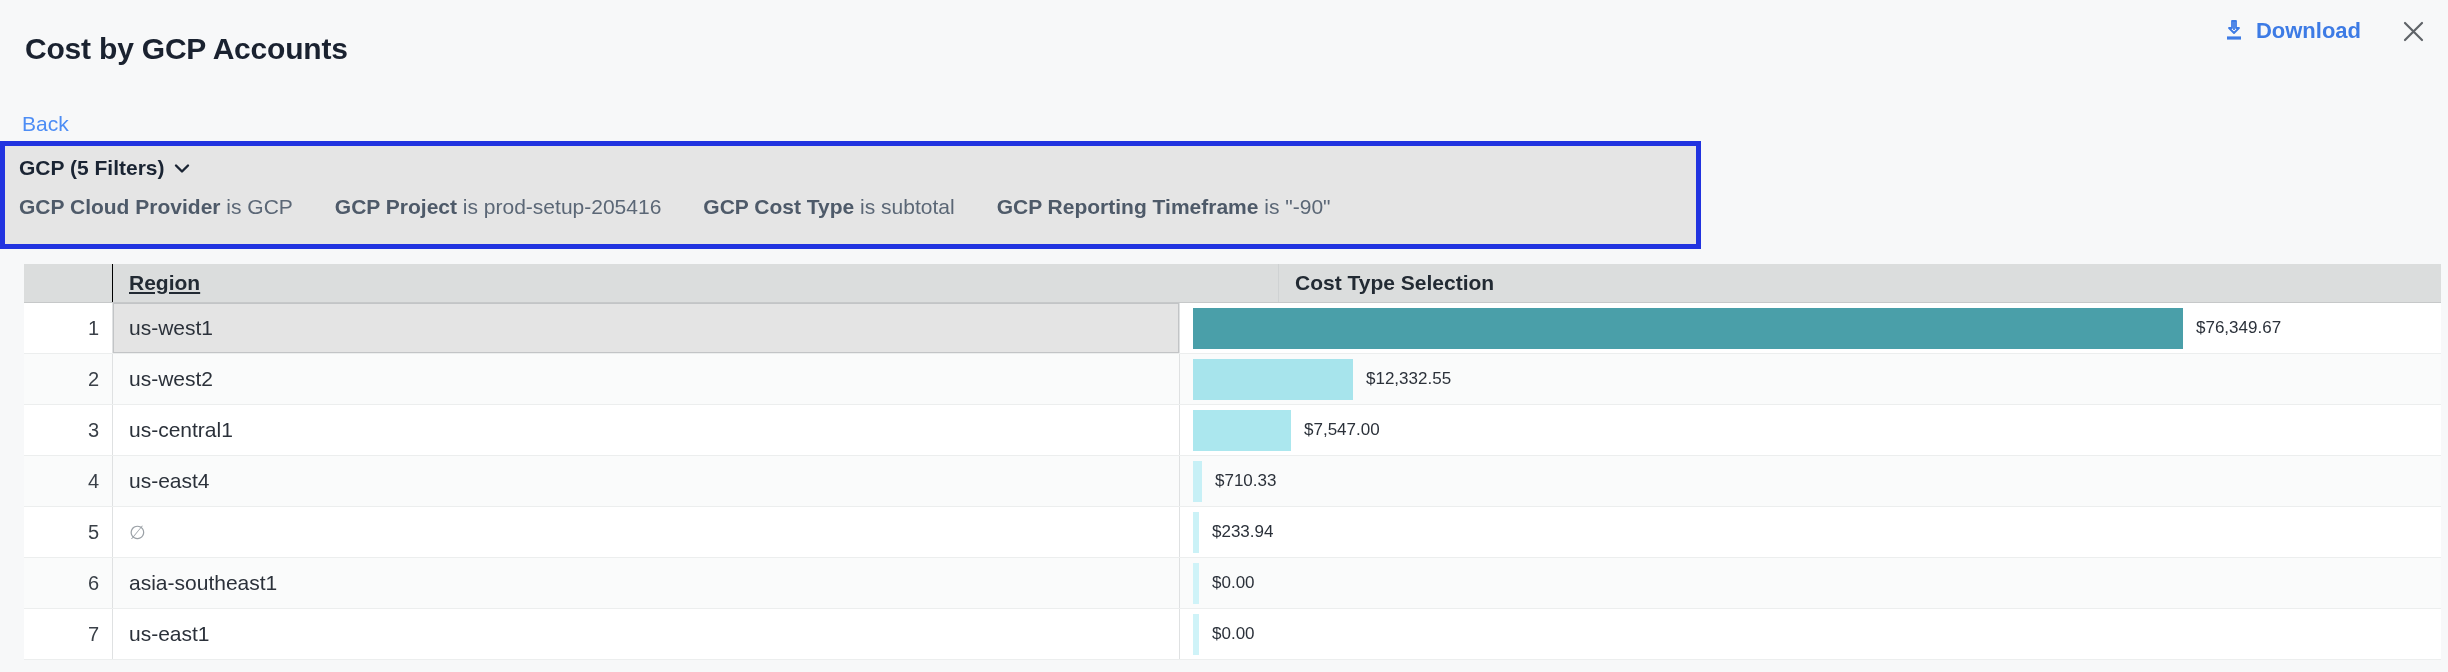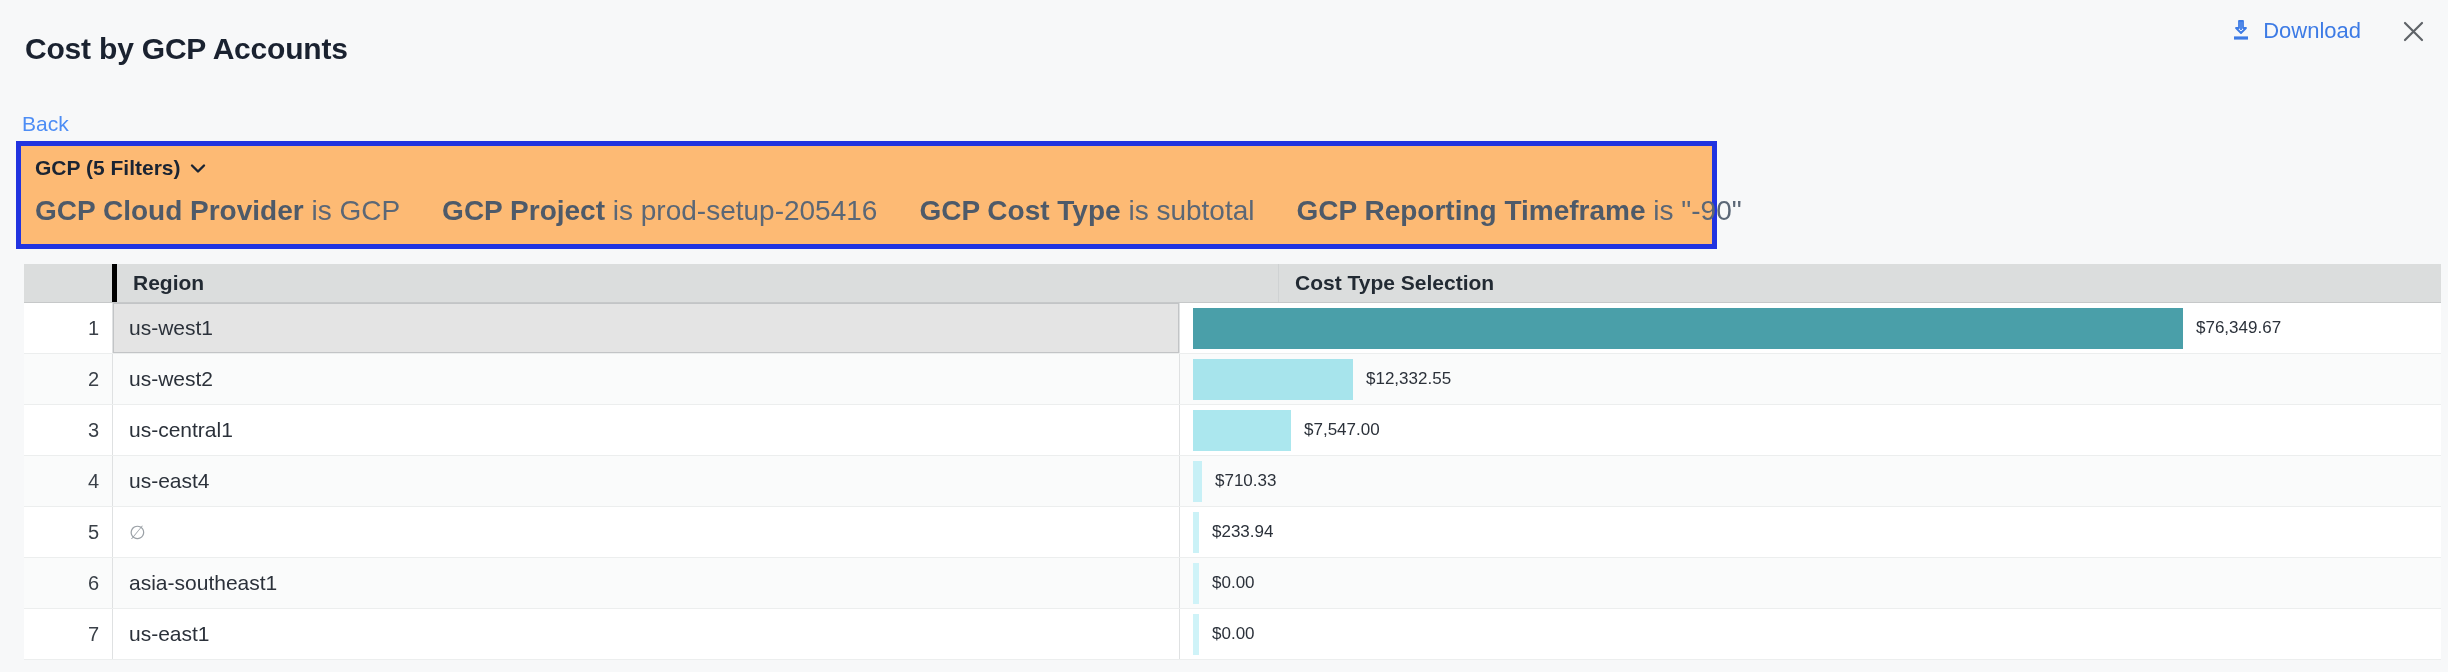--- a/index.html
+++ b/index.html
@@ -19,65 +19,66 @@
     letter-spacing: -0.2px;
     margin-top: 20px;
   }
 
   .header-actions {
     position: absolute; right: 22px; top: 18px;
     display: flex; align-items: center; gap: 40px;
   }
   .download-btn {
     display: flex; align-items: center; gap: 11px;
-    color: #3d7be5; font-size: 22px; font-weight: 400; cursor: pointer; justify-content: flex-end;
+    color: #3d7be5; font-size: 22px; font-weight: 700; cursor: pointer; justify-content: flex-end;
   }
   .close-btn { display: flex; align-items: center; color: #5f6368; cursor: pointer; }
 
   .back-link {
     position: absolute; left: 22px; top: 112px;
     font-size: 21px; color: #4d8df5; cursor: pointer; text-decoration: none;
   }
 
   .filter-box {
-    position: absolute; left: 16px; top: 141px;
+    position: absolute; left: 0; top: 141px;
     width: 1701px; height: 108px;
     border: 5px solid #2133e0;
-    background: #fdba74;
+    background: #e5e5e5;
   }
   .filter-summary {
     display: inline-flex; align-items: center; gap: 10px;
     margin: 10px 0 0 14px;
     font-size: 21px; font-weight: 700; color: #1a2433; cursor: pointer;
   }
   .filter-list {
     display: flex; gap: 42px;
     margin: 15px 0 0 14px;
-    font-size: 28px; color: #5b6776; white-space: nowrap;
+    font-size: 21px; color: #5b6776; white-space: nowrap;
   }
   .filter-item .f-field { font-weight: 700; color: #4e5a69; }
   .filter-item .f-cond { font-weight: 400; color: #5b6776; }
 
   .cost-table {
     position: absolute; left: 24px; top: 264px; width: 2417px;
     background: #fff;
   }
   .thead {
     display: flex; height: 39px;
     background: #dbdddd;
     border-bottom: 1px solid #c6c8c9;
   }
   .th {
     display: flex; align-items: center;
     font-size: 21px; font-weight: 700; color: #222a33;
   }
   .col-num  { width: 88px; flex: none; }
   .col-region {
     width: 1166px; flex: none; padding-left: 16px;
-    border-left: 5px solid #000000;
+    border-left: 1px solid #000000;
+    text-decoration: underline;
   }
   .col-bar { flex: 1; padding-left: 16px; border-left: 1px solid #cfd2d3; }
 
   .row {
     display: flex; height: 51px; background: #ffffff;
     border-bottom: 1px solid #eceeee; cursor: pointer;
   }
   .row.alt { background: #fafbfb; }
   .cell-num {
     width: 88px; flex: none;

